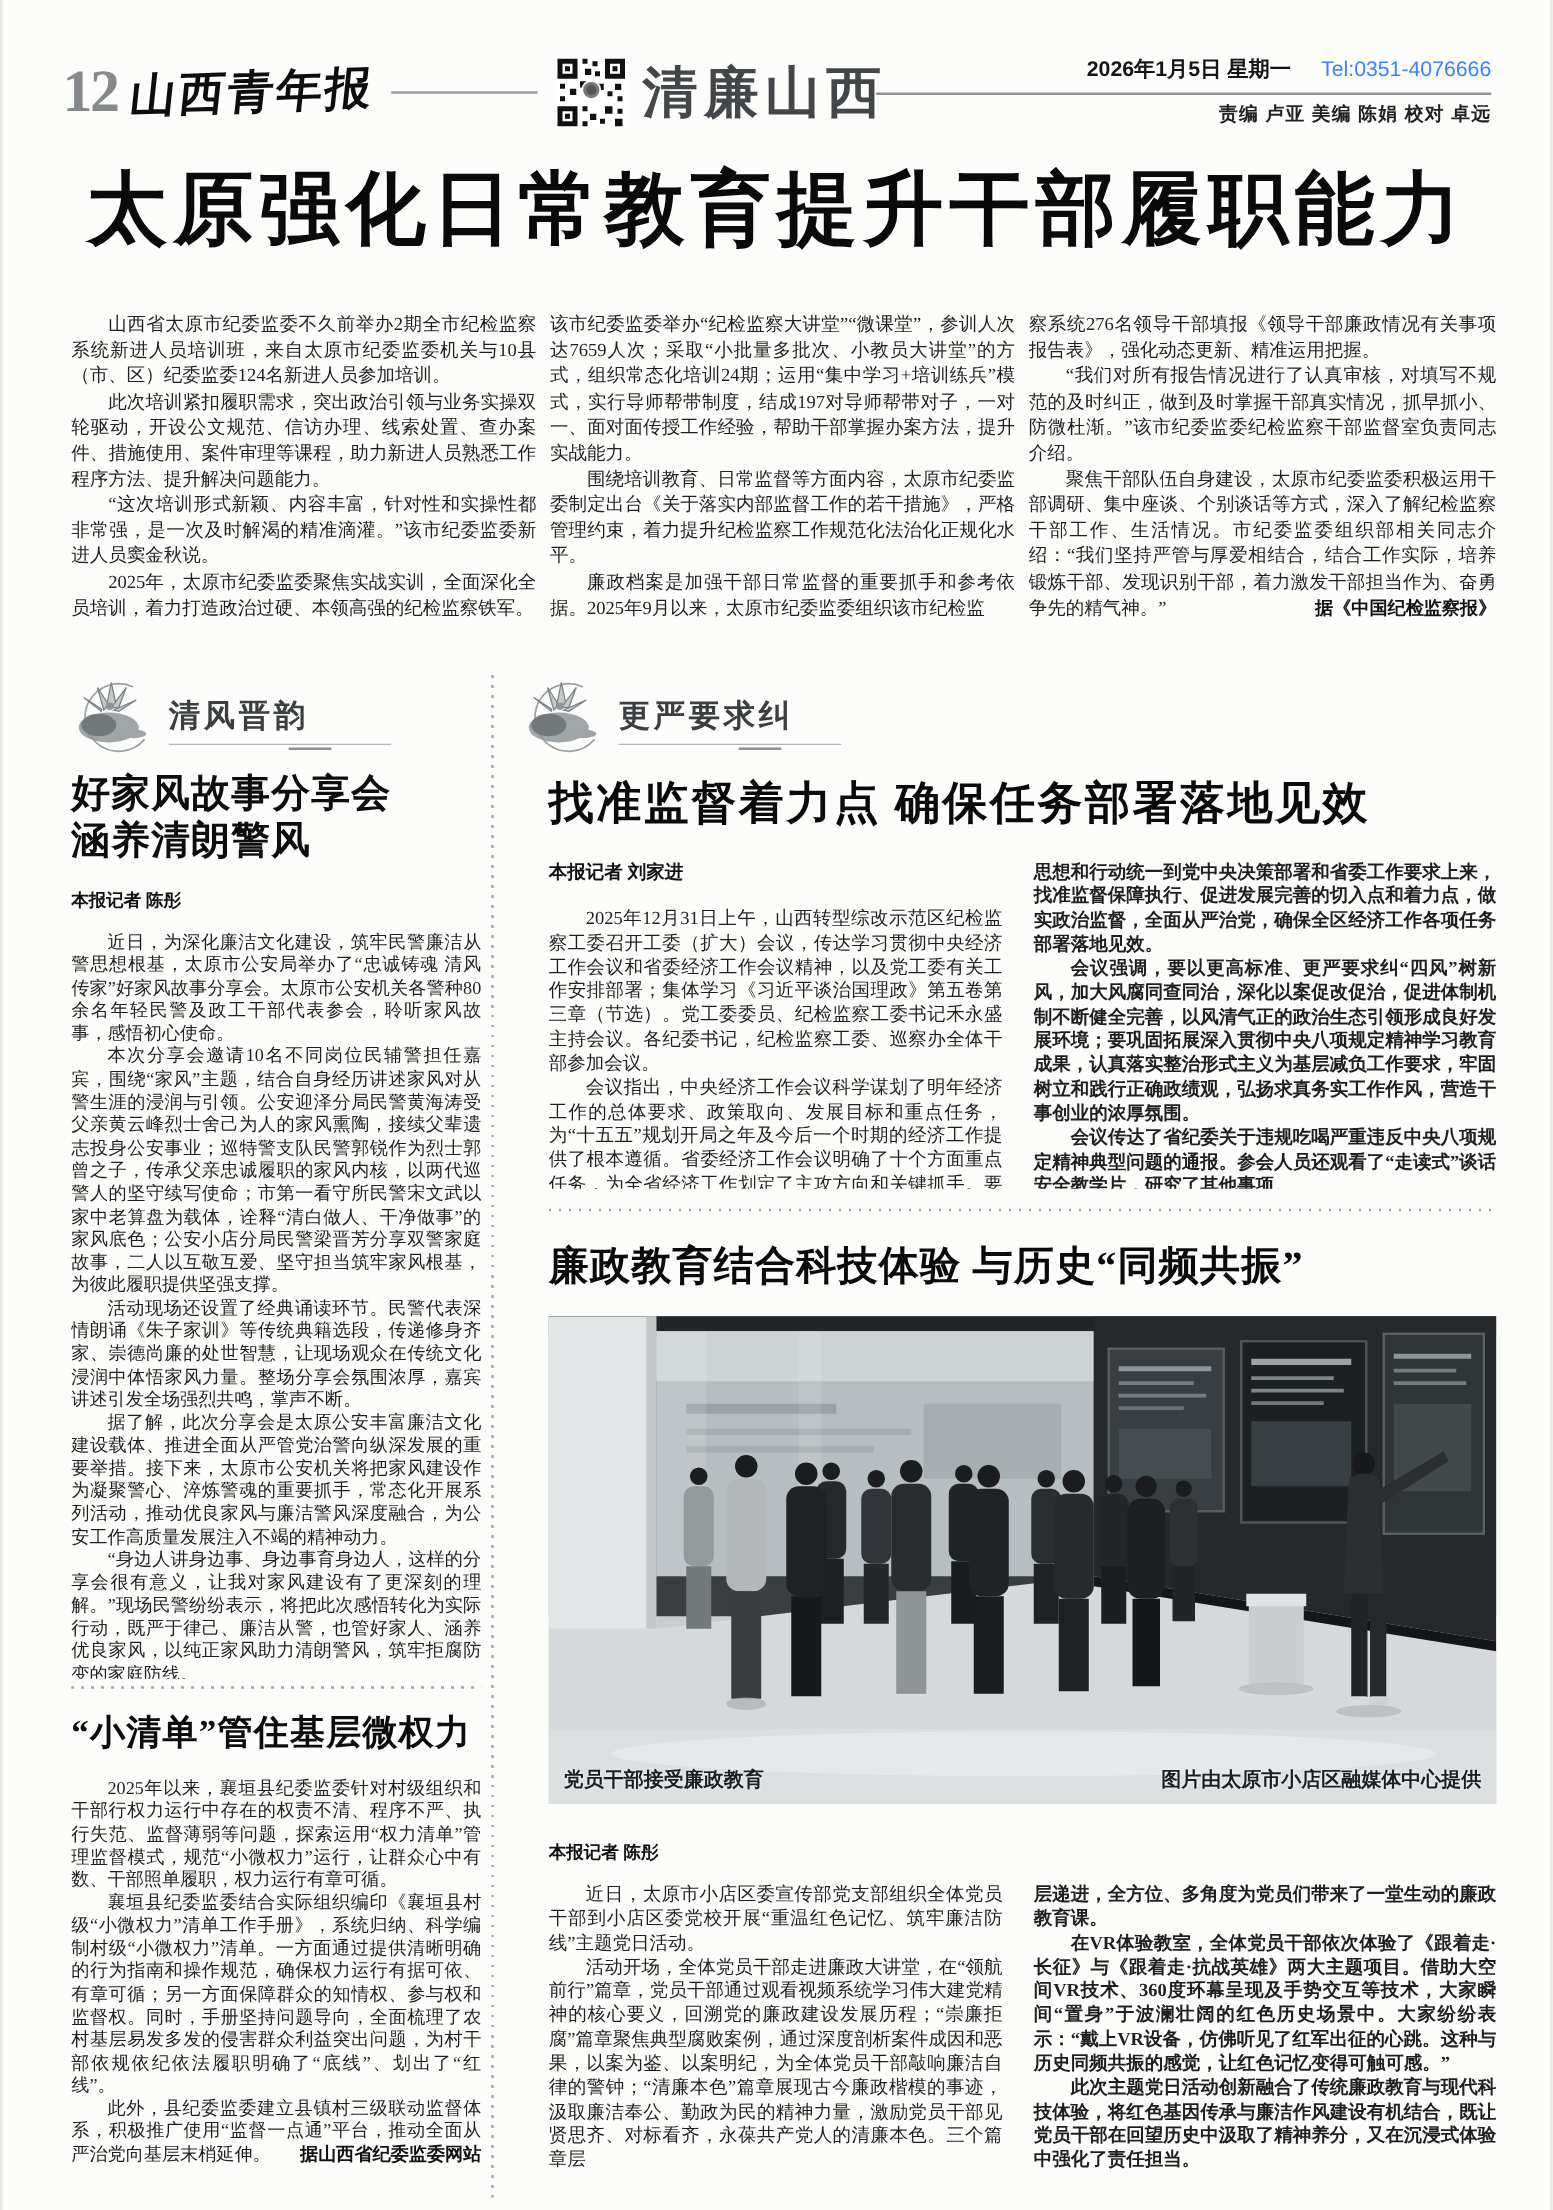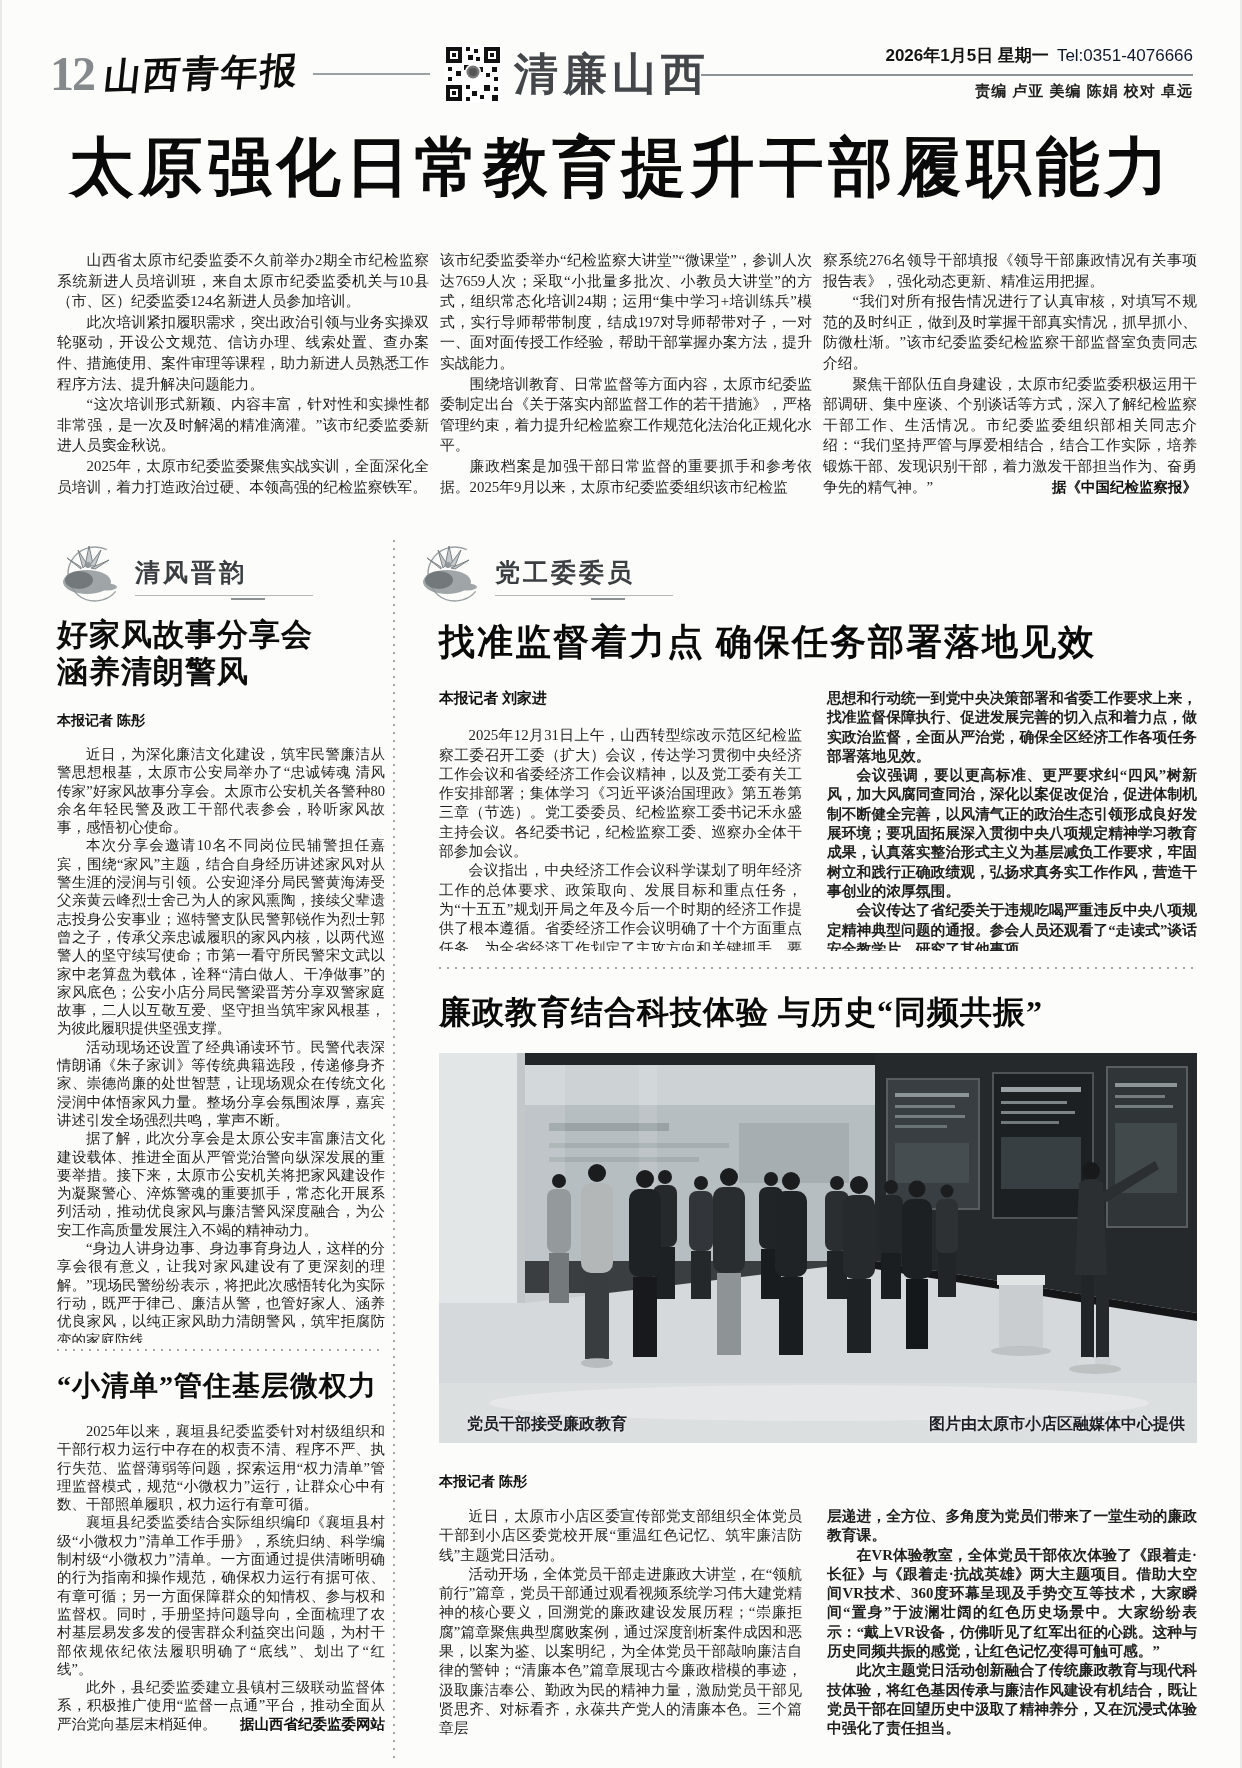--- a/index.html
+++ b/index.html
@@ -10,21 +10,21 @@
   .hdr-left{display:flex;align-items:center;height:80px;width:660px;}
   .pageno{font-size:48px;font-weight:900;color:#85898c;line-height:1;letter-spacing:-2px;}
   .masthead{font-size:37px;font-weight:900;color:#0d0d0d;margin-left:10px;white-space:nowrap;
             transform:rotate(-2deg) skewX(-8deg);letter-spacing:2px;}
   .rule1{flex:1;height:2px;background:#9ba0a2;margin:0 14px;}
   .qr{width:58px;height:58px;flex:0 0 58px;}
   .section-title{font-family:"Liberation Sans","DejaVu Sans",sans-serif;font-size:44px;font-weight:900;
                  color:#43474a;letter-spacing:5px;margin-left:12px;white-space:nowrap;}
   .hdr-right{position:absolute;right:0;top:10px;width:492px;font-family:"Liberation Sans","DejaVu Sans",sans-serif;}
   .date-line{text-align:right;font-size:17px;font-weight:700;color:#141414;white-space:nowrap;}
-  .date-line .tel{color:#0f172a;font-weight:400;margin-left:8px;}
+  .date-line .tel{color:#3b82f6;font-weight:400;margin-left:24px;}
   .hdr-rule{height:2px;background:#8d9295;margin:7px 0 6px;}
   .staff{text-align:right;font-size:15px;font-weight:700;color:#222;letter-spacing:1px;}
   
   .headline{position:absolute;top:124px;left:48px;right:47px;text-align:center;font-size:64px;font-weight:900;
             color:#0a0a0a;letter-spacing:5px;white-space:nowrap;}
   .top-body{position:absolute;top:250px;left:55px;width:1140px;height:288px;display:flex;overflow:hidden;}
   .tcol{width:372px;margin-right:11px;}
   .tcol:last-child{width:374px;margin-right:0;}
   .bp{margin:0;font-size:14.8px;line-height:20.6px;text-align:justify;text-indent:2em;color:#1f1f1f;}
   .bp.cont{text-indent:0;}
@@ -61,21 +61,21 @@
   .colB{width:370px;font-weight:bold;}
   .mid-text1{height:262px;}
   .mid-text1 .bp,.bot-text .bp{font-size:14.8px;line-height:19.3px;}
   .mid .dotted-h{margin-top:16px;}
   .bot-title{font-size:32px;font-weight:900;color:#0a0a0a;margin-top:22px;letter-spacing:1px;white-space:nowrap;}
   
   .photo{position:relative;width:758px;height:390px;margin-top:18px;background:#c9cdcf;}
   .photo svg{display:block;}
   .cap{position:absolute;bottom:8px;font-family:"Liberation Sans","DejaVu Sans",sans-serif;
        font-size:16px;font-weight:700;color:#1c1f21;text-shadow:0 0 3px rgba(255,255,255,.8);}
-  .cap-l{left:28px;}
+  .cap-l{left:12px;}
   .cap-r{right:12px;}
   .bot-byline{margin-top:30px;}
   .bot-text{margin-top:16px;height:252px;}
 </style>
 </head>
 <body>
 
 <div class="page">
 
   <div class="hdr">
@@ -210,21 +210,21 @@
         <g fill="#c3c8ca" stroke="#7c8284" stroke-width="1">
           <path d="M26 30 L21 12 L30 26 Z"></path>
             <path d="M28 28 L32 8 L36 26 Z"></path>
             <path d="M32 28 L44 12 L38 28 Z"></path>
           <path d="M24 31 L10 20 L24 29 Z"></path>
             <path d="M34 30 L52 22 L38 31 Z"></path>
         </g>
         <circle cx="31" cy="27" r="3" fill="#8f9598"></circle>
       </svg>
       <div class="badge-right">
-        <div class="badge-text">党工委委员</div>
+        <div class="badge-text">更严要求纠</div>
         <div class="badge-line">
             <i></i>
           </div>
       </div>
     </div>
 
     <div class="mid-title">找准监督着力点  确保任务部署落地见效</div>
 
     <div class="two-col mid-text1">
       <div class="colA">

